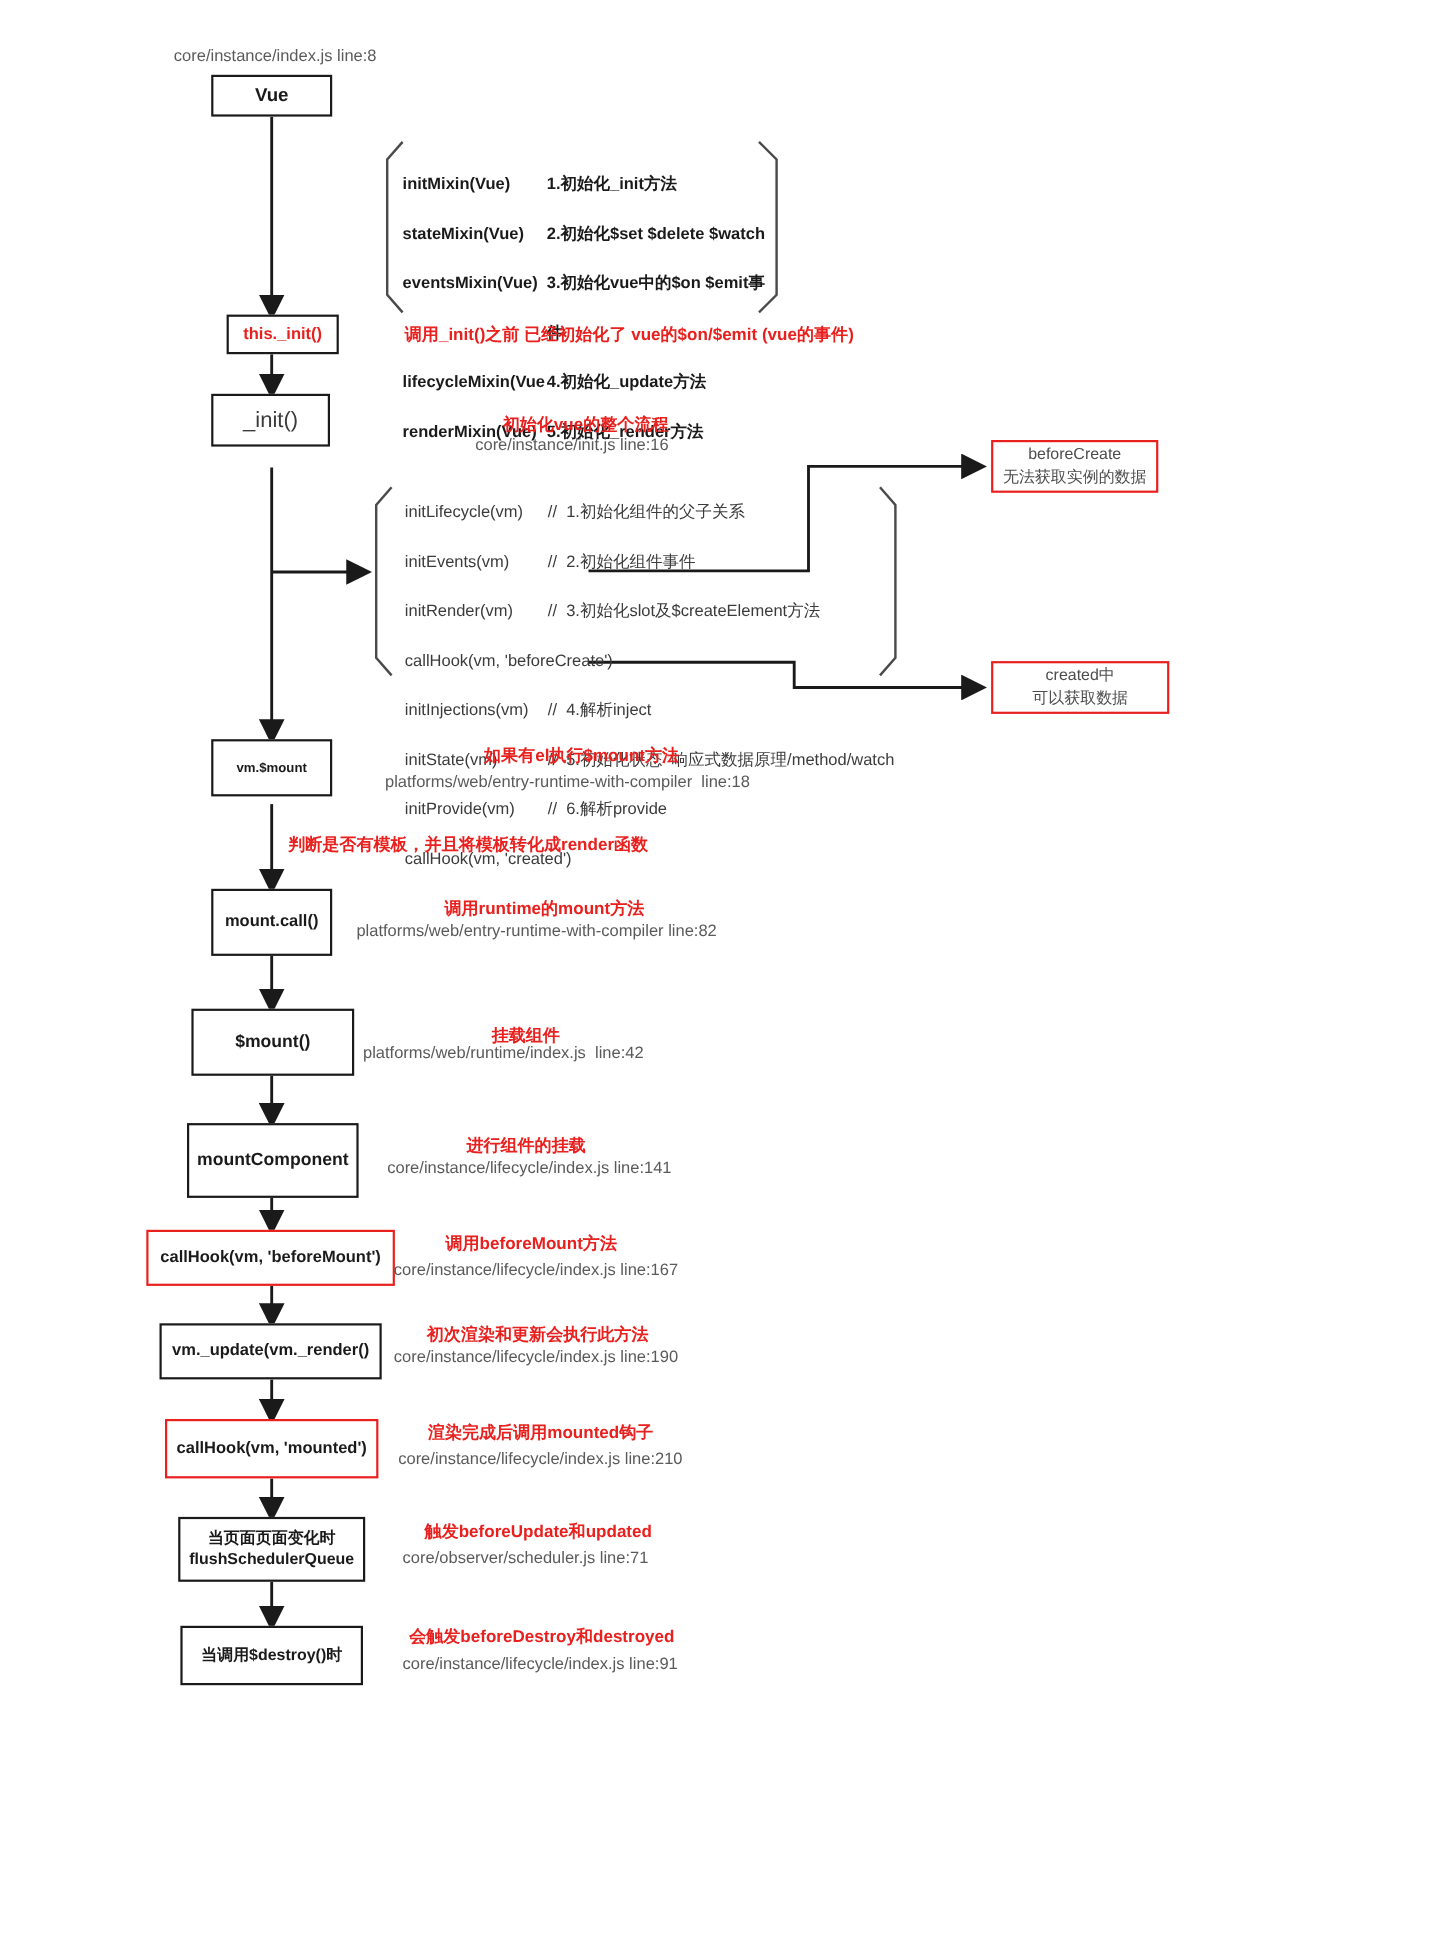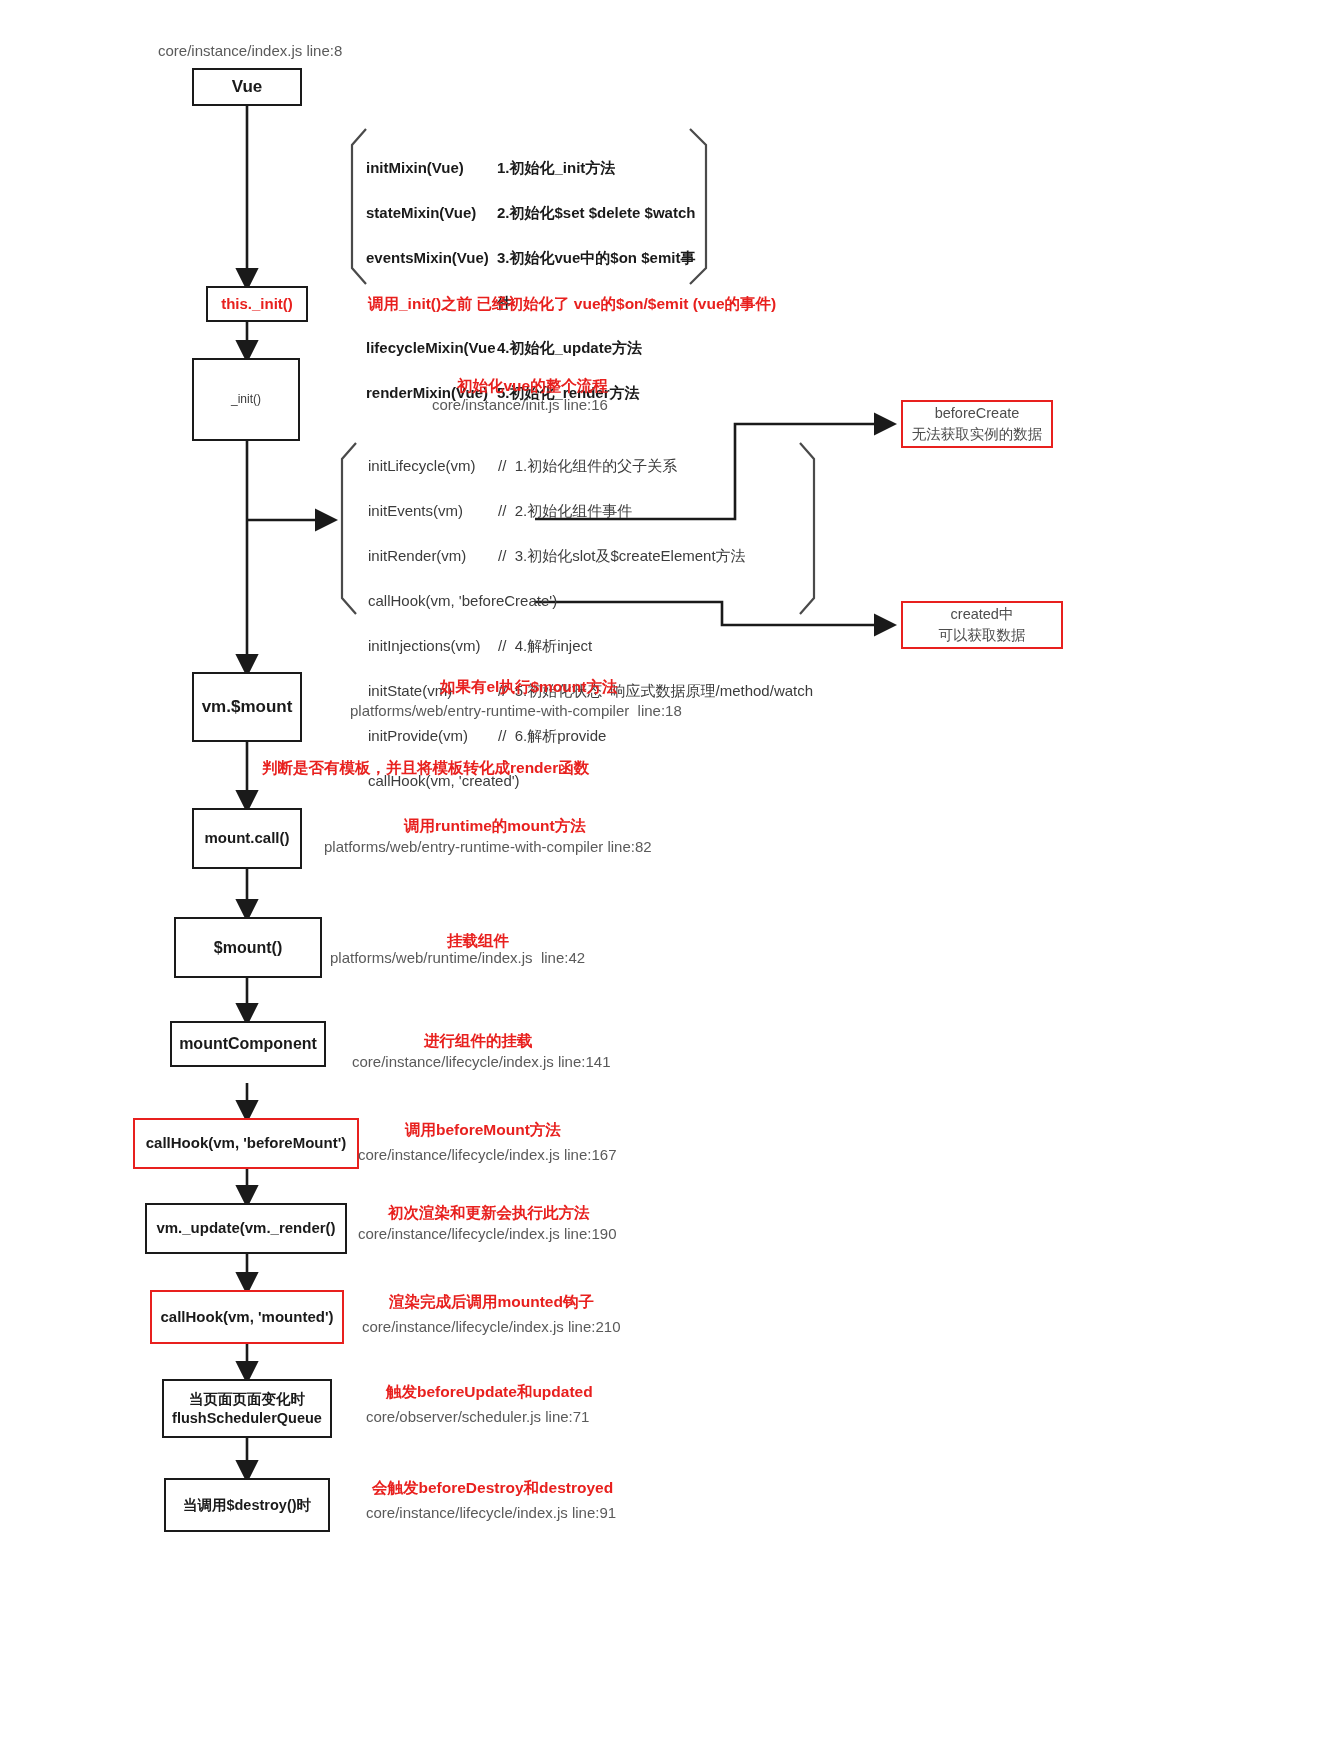--- a/index.html
+++ b/index.html
@@ -85,29 +85,29 @@
       <path d="M800,443 L814,459 L814,598 L800,614"></path>
     </g>
   </svg>
 
   <div class="txt path-label" style="left:158px;top:42px;">core/instance/index.js line:8</div>
 
   <div class="node black bold" style="left:192px;top:68px;width:110px;height:38px;font-size:17px;">Vue</div>
 
   <div class="node redtext bold" style="left:196px;top:286px;width:102px;height:36px;font-size:15px;">this._init()</div>
 
-  <div class="node black normal" style="left:192px;top:358px;width:108px;height:83px;font-size:12px;">_init()</div>
+  <div class="node black normal" style="left:192px;top:358px;width:108px;height:48px;font-size:20px;">_init()</div>
 
-  <div class="node black bold" style="left:192px;top:672px;width:110px;height:70px;font-size:17px;">vm.$mount</div>
+  <div class="node black bold" style="left:192px;top:672px;width:110px;height:52px;font-size:12px;">vm.$mount</div>
 
   <div class="node black bold" style="left:192px;top:808px;width:110px;height:61px;font-size:15px;">mount.call()</div>
 
   <div class="node black bold" style="left:174px;top:917px;width:148px;height:61px;font-size:16px;">$mount()</div>
 
-  <div class="node black bold" style="left:170px;top:1021px;width:156px;height:46px;font-size:16px;">mountComponent</div>
+  <div class="node black bold" style="left:170px;top:1021px;width:156px;height:68px;font-size:16px;">mountComponent</div>
 
   <div class="node red bold" style="left:133px;top:1118px;width:226px;height:51px;font-size:15px;">callHook(vm, 'beforeMount')</div>
 
   <div class="node black bold" style="left:145px;top:1203px;width:202px;height:51px;font-size:15px;">vm._update(vm._render()</div>
 
   <div class="node red bold" style="left:150px;top:1290px;width:194px;height:54px;font-size:15px;">callHook(vm, 'mounted')</div>
 
   <div class="node black bold" style="left:162px;top:1379px;width:170px;height:59px;font-size:14.5px;flex-direction:column;">
     <span>当页面页面变化时</span>
     <span>flushSchedulerQueue</span>

